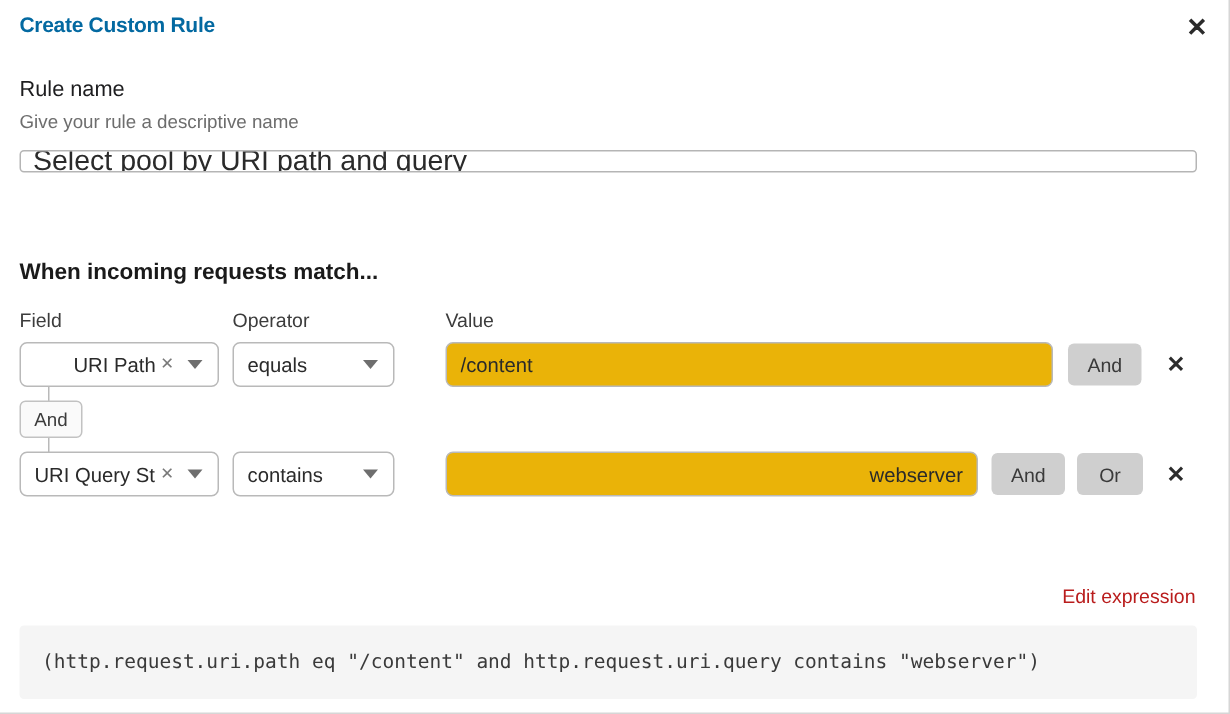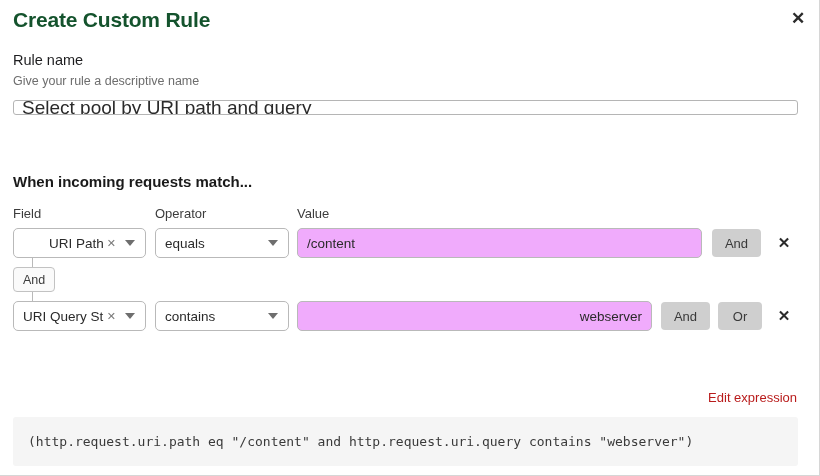--- a/index.html
+++ b/index.html
@@ -22,24 +22,24 @@
     border-right: 1px solid #d6d6d6;
     border-bottom: 1px solid #d6d6d6;
     background: #ffffff;
   }
 
   
   .dialog-title {
     position: absolute;
     left: 13px;
     top: 8px;
-    font-size: 21px;
+    font-size: 14px;
     font-weight: bold;
     letter-spacing: -0.2px;
-    color: #14532d;
+    color: #0369a1;
   }
   .close-btn {
     position: absolute;
     right: 8px;
     top: 5px;
     width: 26px;
     height: 26px;
     display: flex;
     align-items: center;
     justify-content: center;
@@ -113,21 +113,21 @@
     box-sizing: border-box;
     border: 1px solid #b9b9b9;
     border-radius: 5px;
     background: #fff;
     display: flex;
     align-items: center;
     cursor: pointer;
     user-select: none;
   }
   .select-field    { left: 13px;  width: 133px; text-align: right; }
-  .select-operator { left: 155px; width: 134px; }
+  .select-operator { left: 155px; width: 108px; }
 
   .select-text {
     flex: 1 1 auto;
     padding-left: 9px;
     font-size: 13.5px;
     color: #2a2a2a;
     white-space: nowrap;
     overflow: hidden;
   }
   .clear-x {
@@ -148,21 +148,21 @@
     margin: 0 10px 0 6px;
   }
 
   .value-input {
     position: absolute;
     left: 297px;
     height: 30px;
     box-sizing: border-box;
     border: 1px solid #b9b9b9;
     border-radius: 5px;
-    background: #f0abfc;
+    background: #eab308;
     font-family: "Liberation Sans", sans-serif;
     font-size: 13.5px;
     color: #2a2a2a;
     padding: 0 9px;
     outline: none;
   }
   .value-row-1 { width: 405px; }
   .value-row-2 { width: 355px; text-align: right; }
 
   .op-btn {

